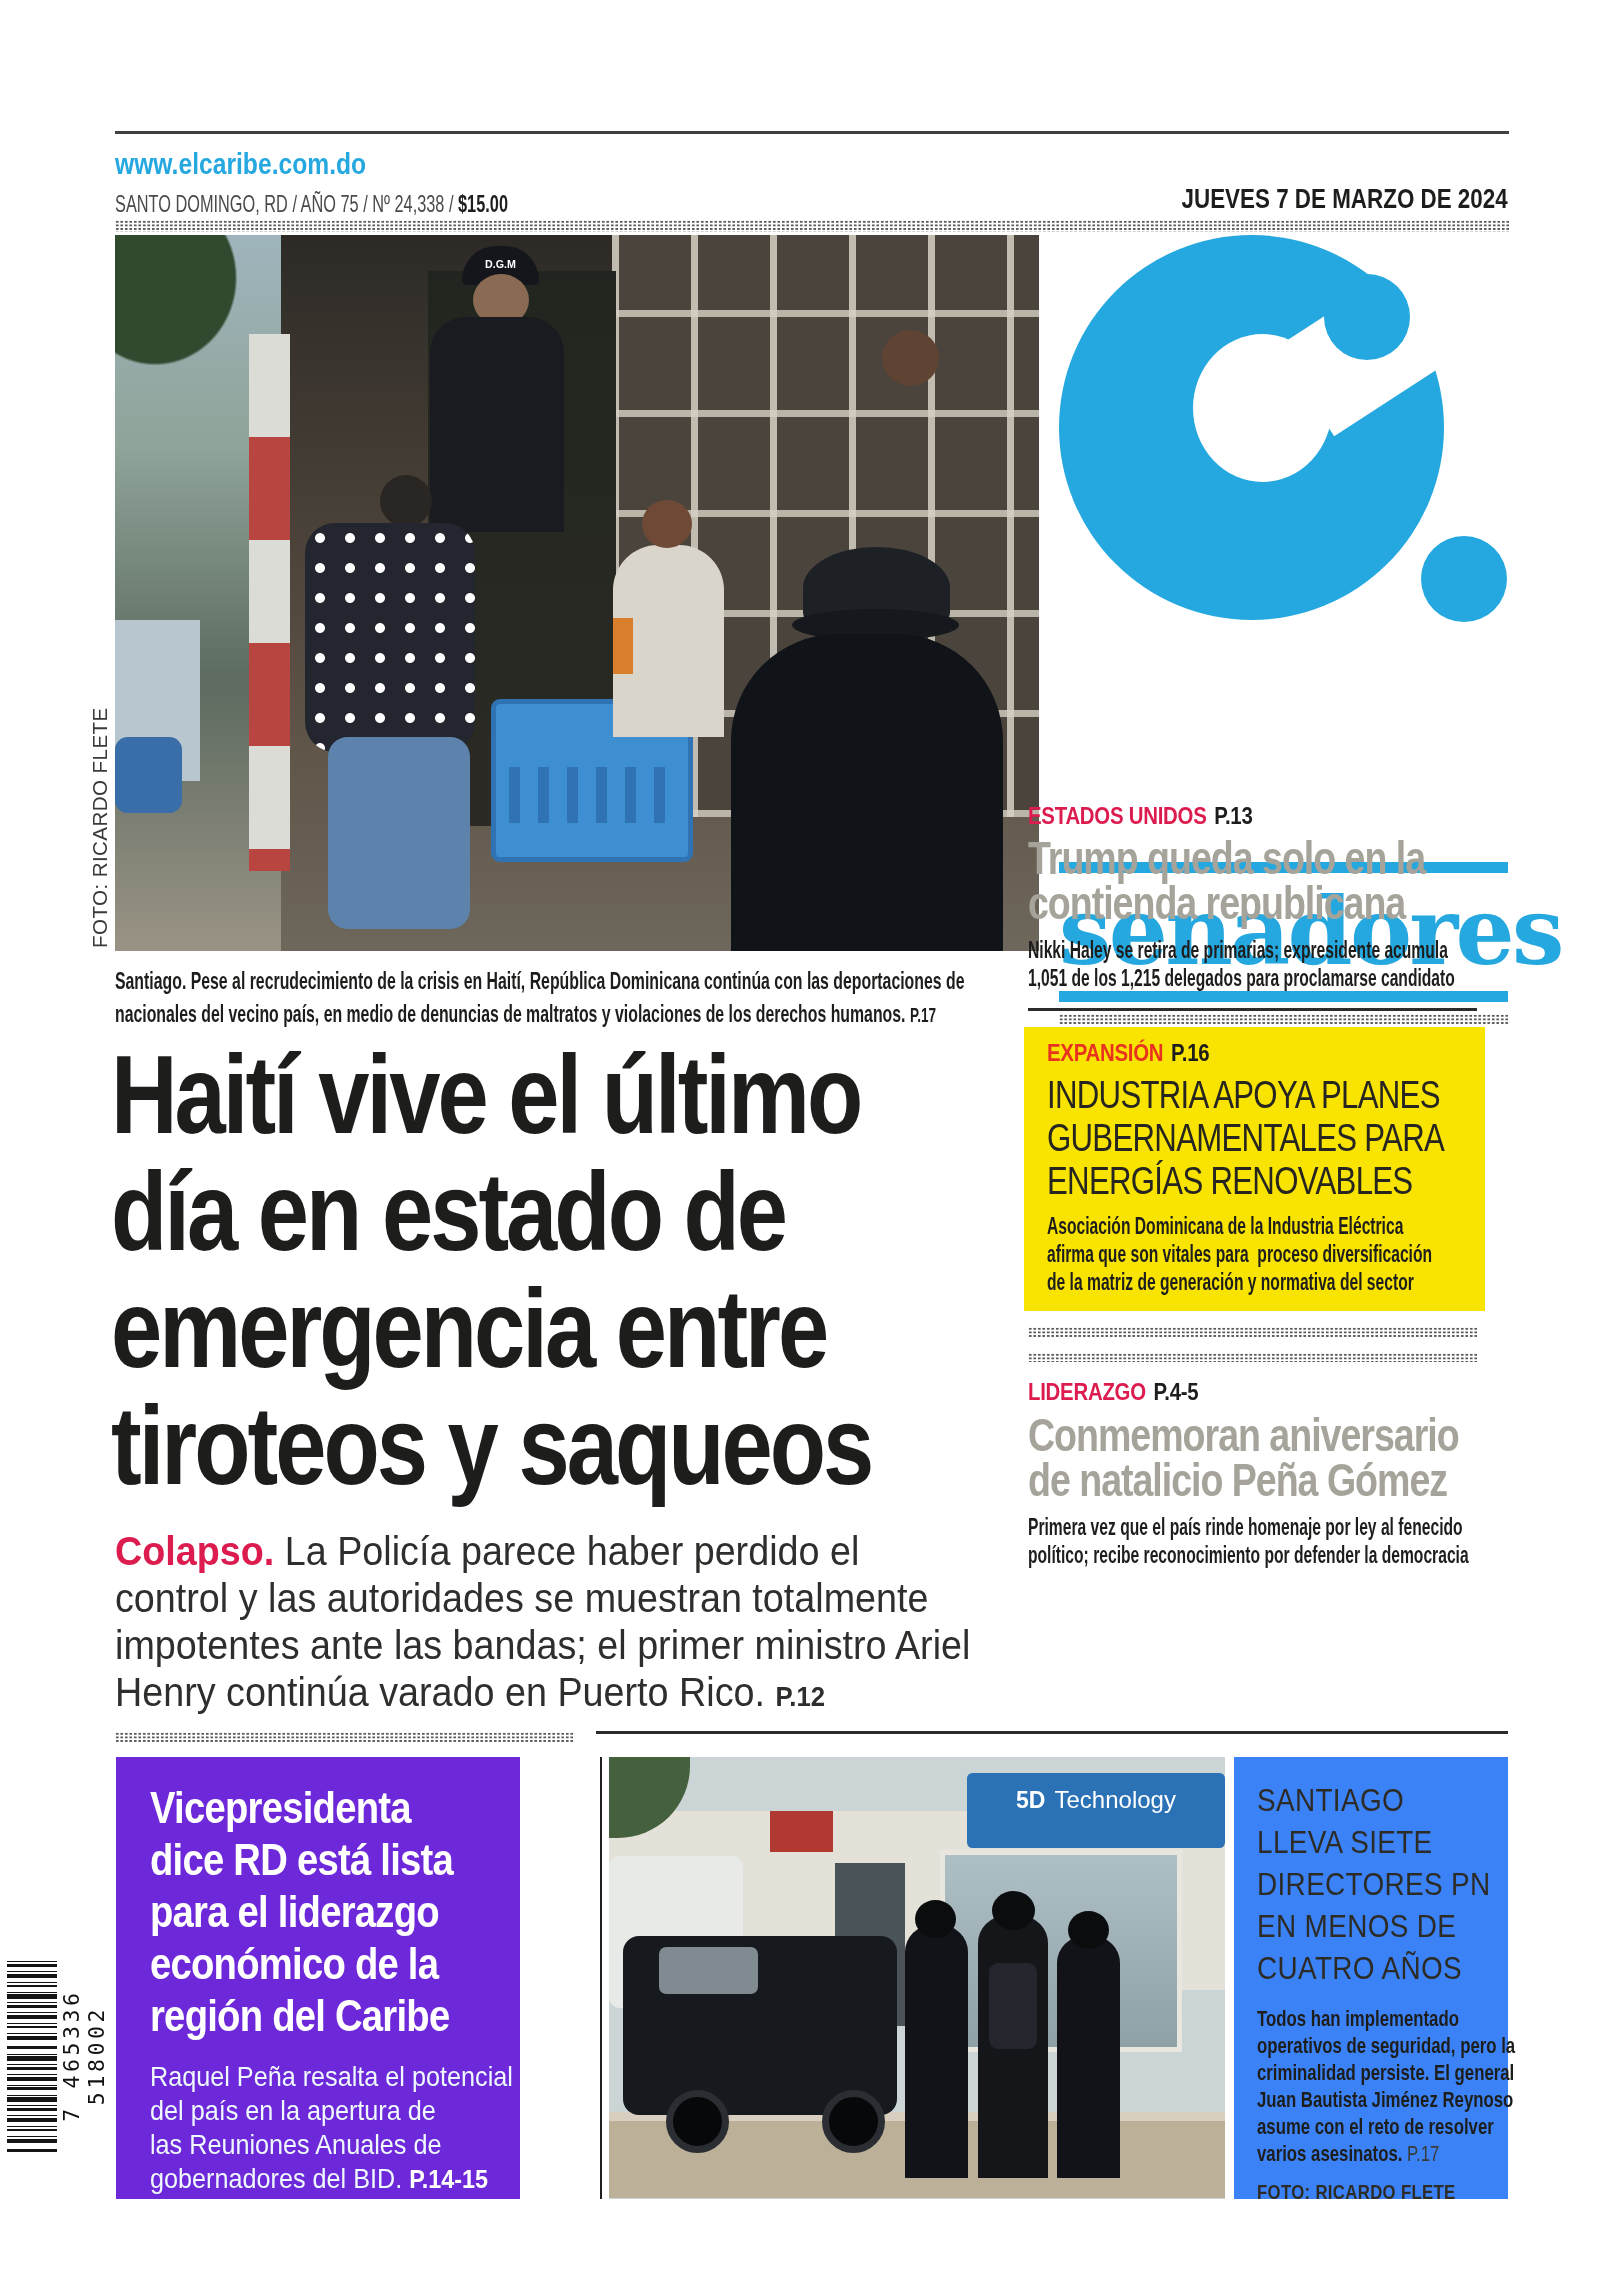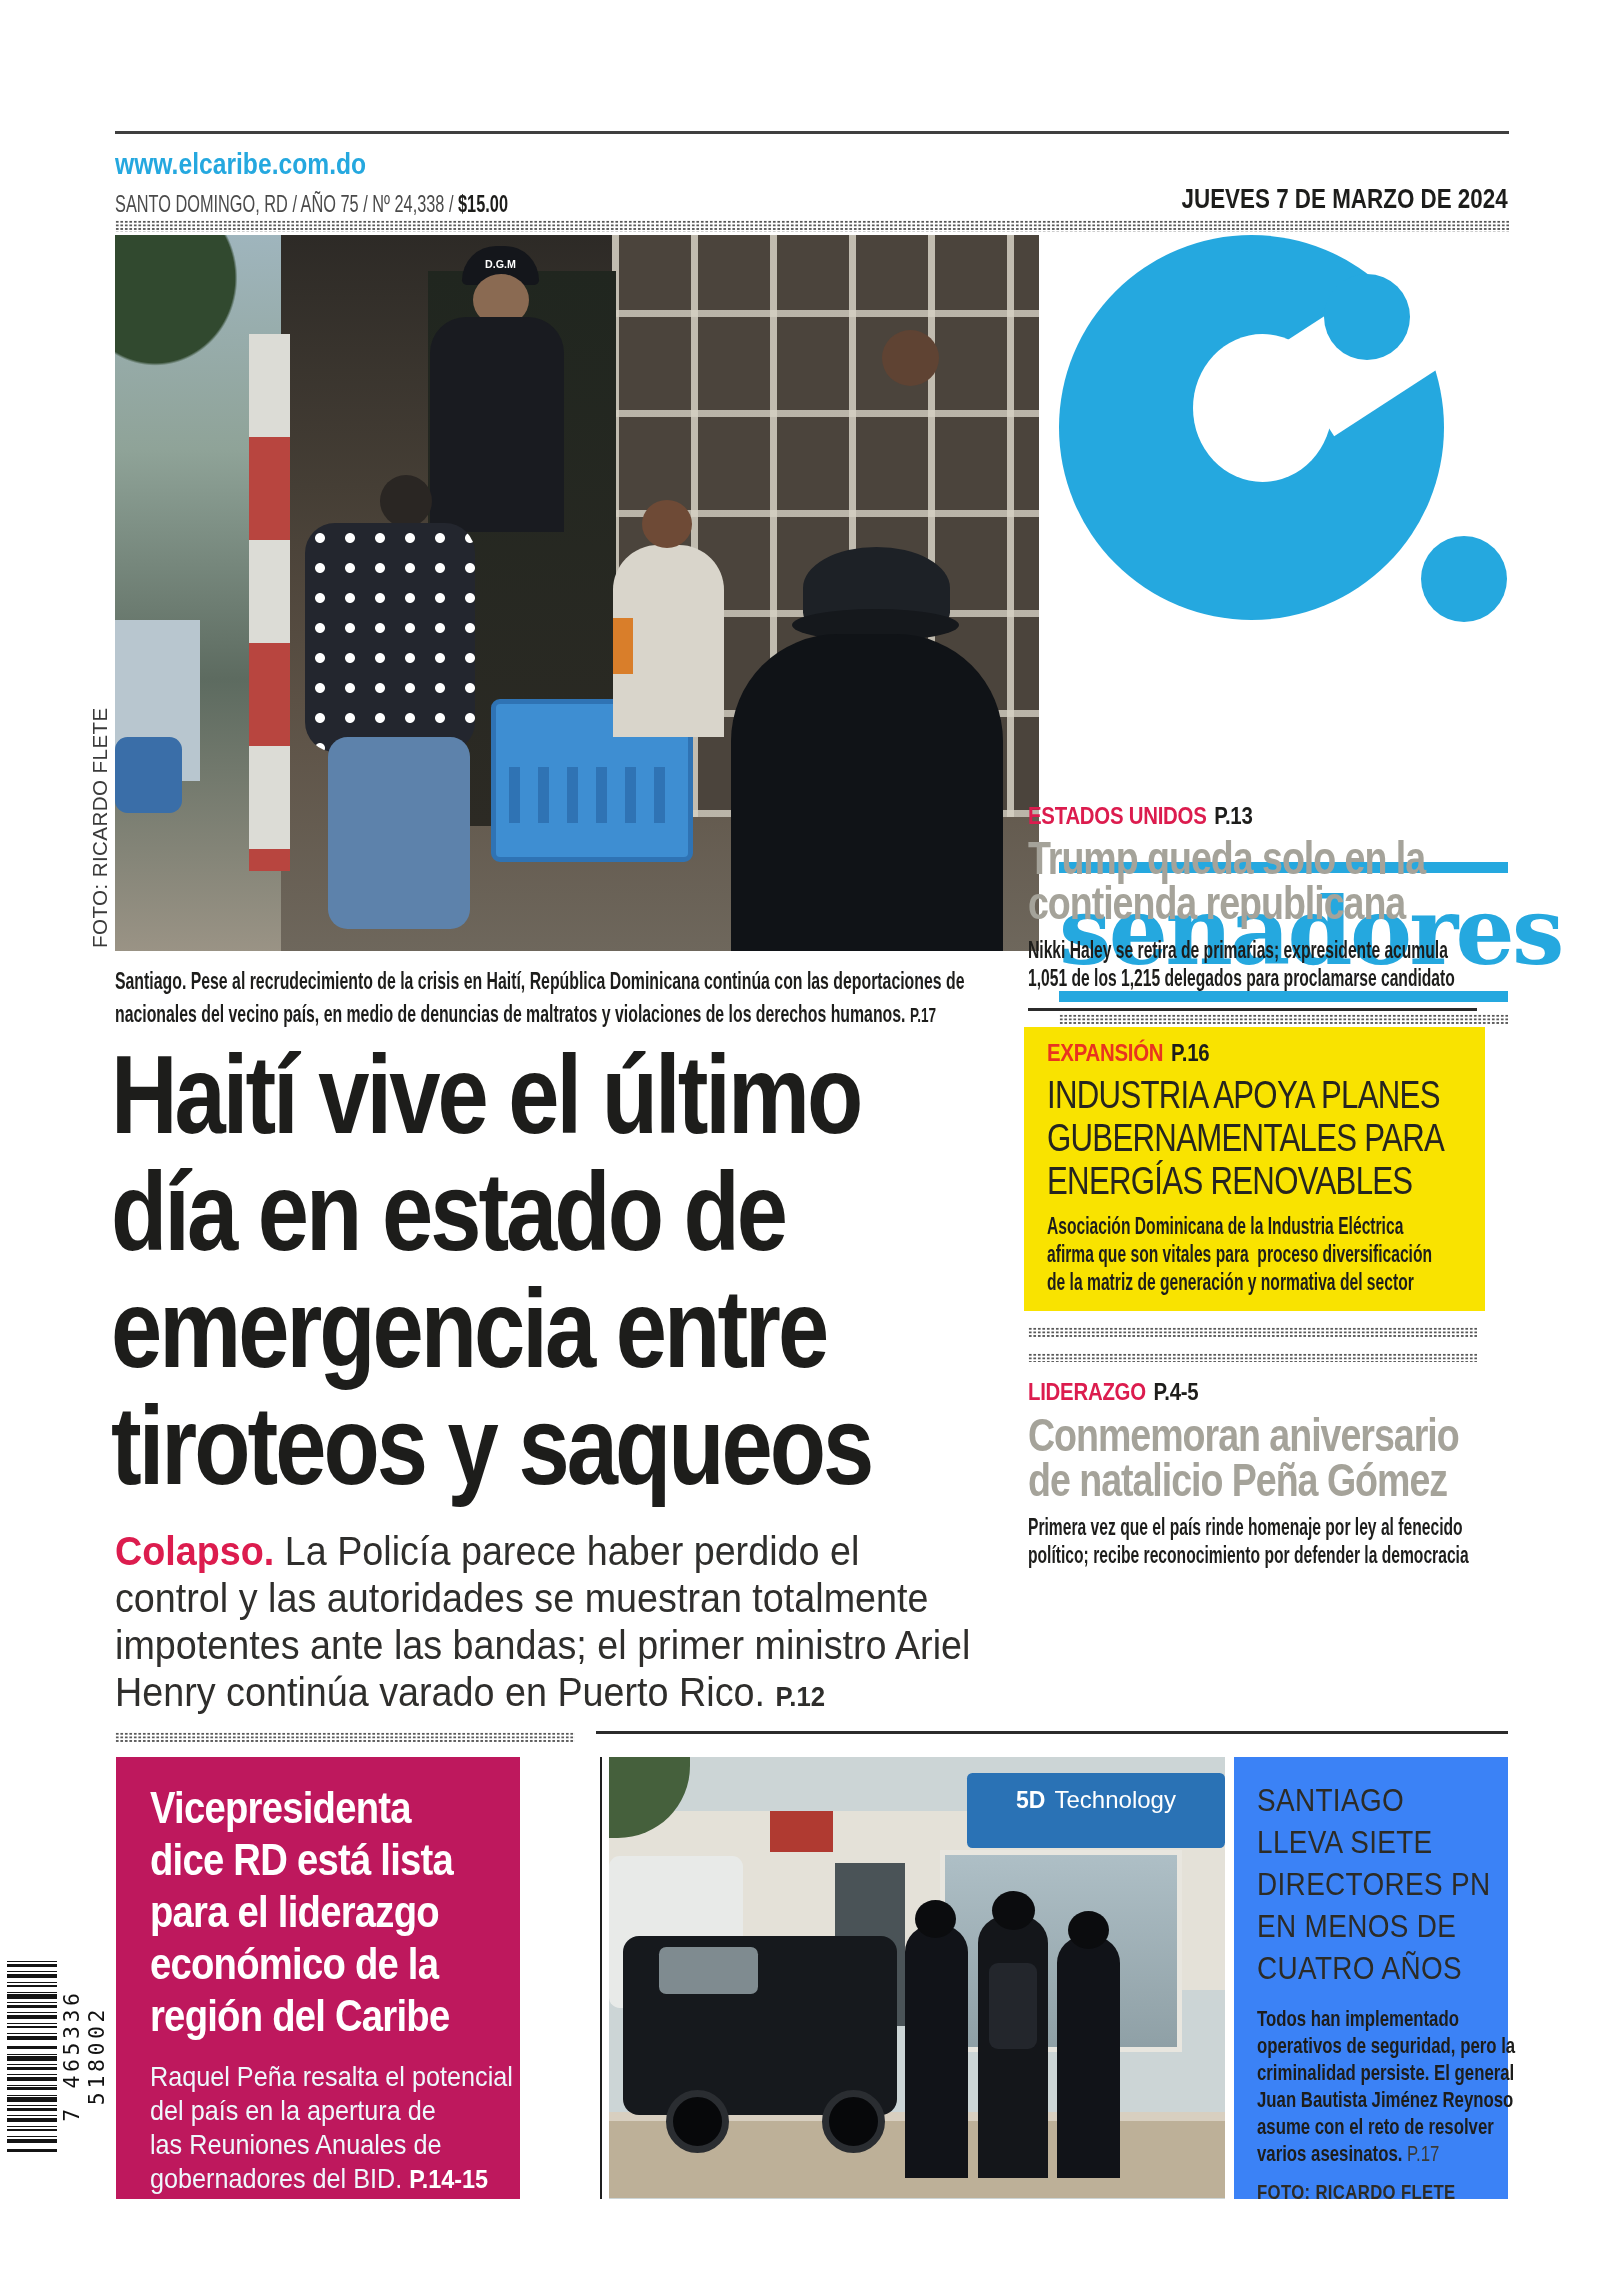--- a/index.html
+++ b/index.html
@@ -64,21 +64,21 @@
   .brief-h.ylw{font-weight:normal;font-size:39px;line-height:43px;color:#26251f;letter-spacing:-0.9px;}
   .brief-s{font-size:23px;line-height:28px;font-weight:bold;color:#1d1d1b;}
   .sep-line{width:449px;margin:16px 0;}
   .yellow-box{background:#f9e300;padding:12.5px 23px 14.3px 23px;margin-left:-3.6px;width:415px;}
 
   
   .b-dotted{left:115px;top:1732px;width:460px;}
   .b-solid{left:596px;top:1731px;width:912px;}
   .v-rule{left:600px;top:1757px;width:1.8px;height:442px;background:#1f1f1f;}
 
-  .blue-box{left:116px;top:1757px;width:404px;height:442px;background:#be185d;box-sizing:border-box;
+  .blue-box{left:116px;top:1757px;width:404px;height:442px;background:#6d28d9;box-sizing:border-box;
             padding:25px 0 0 34px;}
   .bb-h{font-size:45px;line-height:52px;font-weight:bold;color:#ffffff;letter-spacing:-0.9px;margin-bottom:18px;}
   .bb-s{font-size:28px;line-height:34px;color:#eef8fd;}
   .bb-page{font-weight:bold;color:#ffffff;font-size:26px;}
 
   .street-photo{left:609px;top:1757px;width:616px;height:442px;overflow:hidden;background:#ccd5d6;}
 
   .beige-box{left:1234px;top:1757px;width:274px;height:442px;background:#3b82f6;box-sizing:border-box;
              padding:23px 0 0 23px;}
   .sg-h{font-size:31px;line-height:42px;color:#2c2b26;letter-spacing:0.4px;margin-bottom:16px;}

